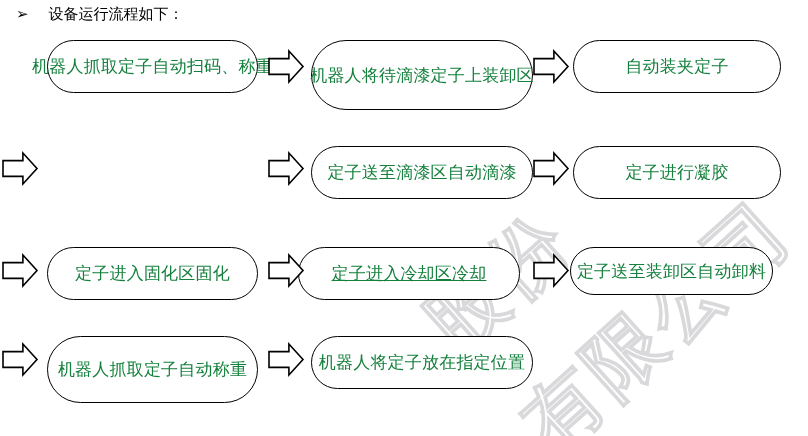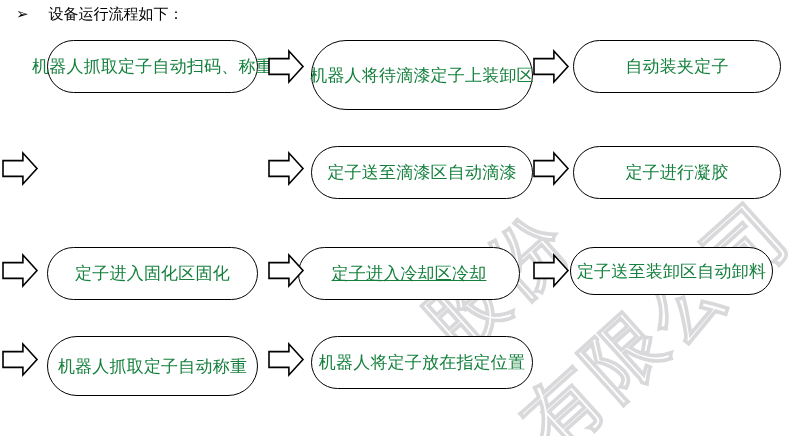--- a/index.html
+++ b/index.html
@@ -156,21 +156,21 @@
       </div>
       <div class="node" style="left: 47px; top: 247px; width: 211px; height: 53px;">
         <span>定子进入固化区固化</span>
       </div>
       <div class="node" style="left: 298px; top: 247px; width: 222px; height: 53px; text-decoration: underline;">
         <span>定子进入冷却区冷却</span>
       </div>
       <div class="node" style="left: 570px; top: 247px; width: 203px; height: 48px;">
         <span>定子送至装卸区自动卸料</span>
       </div>
-      <div class="node" style="left: 47px; top: 336px; width: 211px; height: 60px;">
+      <div class="node" style="left: 47px; top: 336px; width: 211px; height: 67px;">
         <span>机器人抓取定子自动称重</span>
       </div>
       <div class="node" style="left: 311px; top: 336px; width: 222px; height: 53px;">
         <span>机器人将定子放在指定位置</span>
       </div>
       <div class="arrow" style="left: 268px; top: 50px; width: 36px; height: 33px;">
         <svg width="36" height="33" viewBox="0 0 36 33">
           <polygon points="1.0,8.6 20.9,8.6 20.9,1.0 35.0,16.5 20.9,32.0 20.9,24.4 1.0,24.4"></polygon>
         </svg>
       </div>

